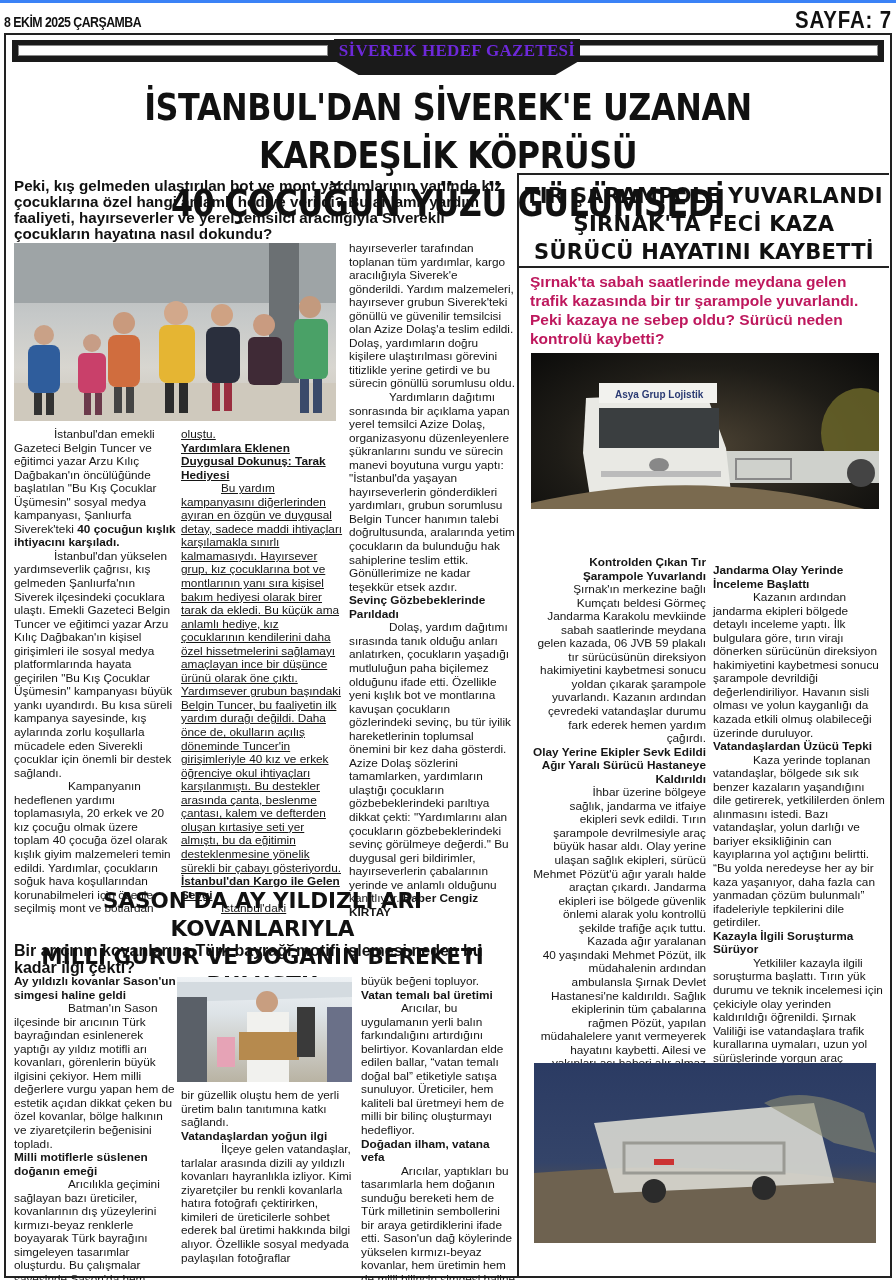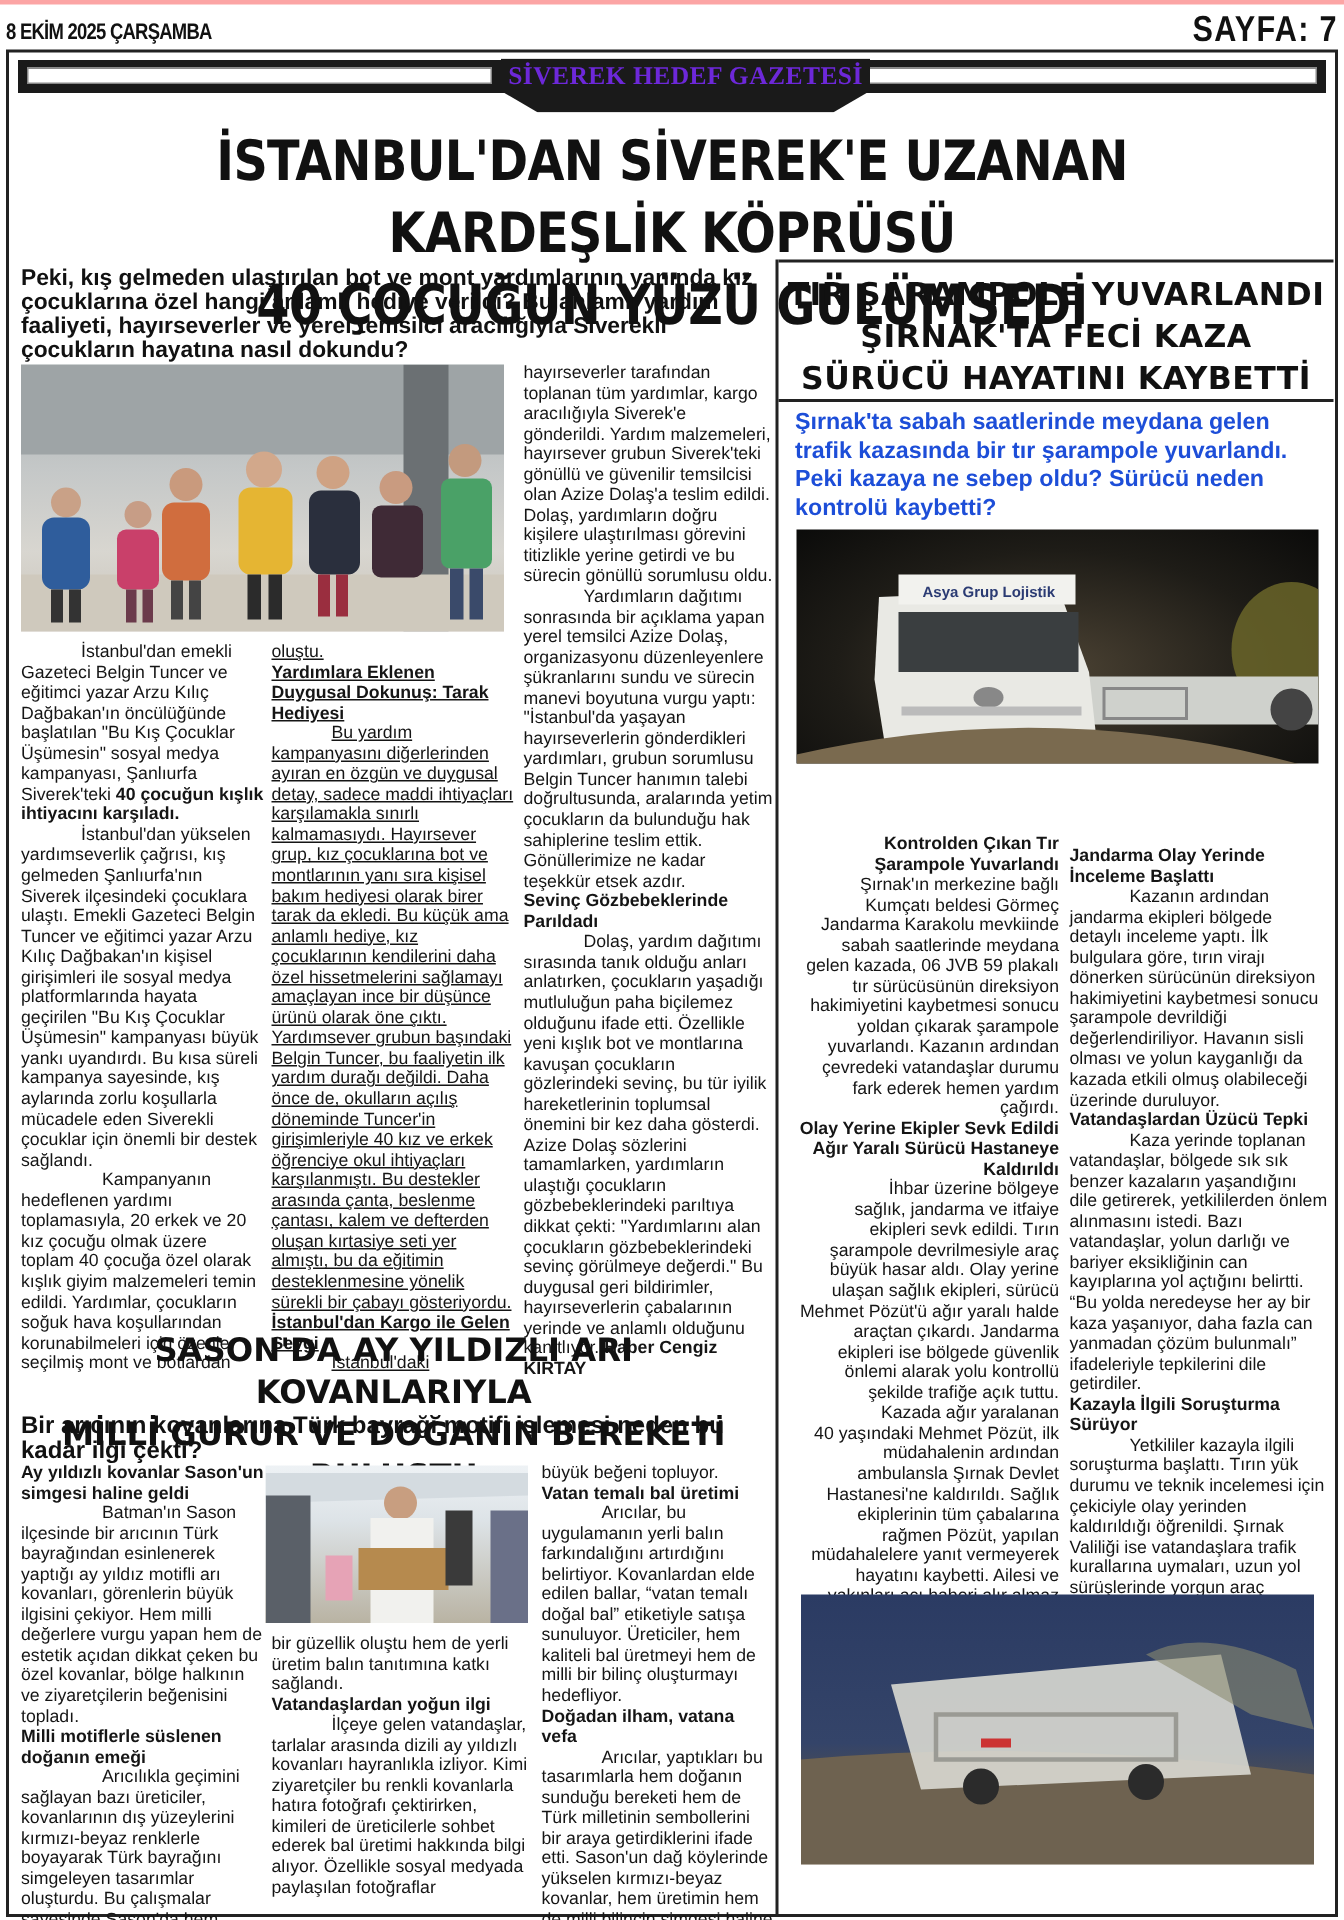--- a/index.html
+++ b/index.html
@@ -1,19 +1,19 @@
 <!DOCTYPE html>
 <html><head>
 <meta charset="utf-8">
 <style>
   * { box-sizing: border-box; margin: 0; padding: 0; }
   html, body { width: 896px; height: 1280px; background: #fff; overflow: hidden; }
   body { font-family: "Liberation Sans", sans-serif; color: #111; position: relative; }
 
-  .topbar { position: absolute; left: 0; top: 0; width: 896px; height: 44px; border-top: 3px solid #fca5a5; }
+  .topbar { position: absolute; left: 0; top: 0; width: 896px; height: 44px; border-top: 3px solid #3b82f6; }
   .date { position: absolute; left: 4px; top: 10px; font-size: 15px; font-weight: bold; letter-spacing: -0.6px; transform: scaleX(0.82); transform-origin: left; }
   .section { position: absolute; left: 0; width: 896px; top: 9px; text-align: center; font-size: 15px; font-weight: bold; letter-spacing: 1.5px; color: #222; }
   .pageno { position: absolute; right: 4px; top: 3px; font-size: 24px; font-weight: bold; letter-spacing: 1px; transform: scaleX(0.85); transform-origin: right; }
 
   .frame { position: absolute; left: 4px; top: 33px; width: 888px; height: 1245px; border: 2px solid #222; }
 
   .masthead { position: absolute; left: 12px; top: 40px; width: 872px; height: 22px; }
   .mh-bar { position: absolute; left: 0; top: 0; width: 872px; height: 22px; background: #1a1a1a; }
   .mh-white-l { position: absolute; left: 6px; top: 5px; width: 310px; height: 11px; background: #fff; border: 1px solid #888; }
   .mh-white-r { position: absolute; right: 6px; top: 5px; width: 300px; height: 11px; background: #fff; border: 1px solid #888; }
@@ -21,21 +21,21 @@
   .mh-title { position: absolute; left: 322px; top: 1px; width: 246px; text-align: center; color: #6d28d9; font-family: "Liberation Serif", serif; font-weight: bold; font-size: 17px; letter-spacing: 0.3px; }
 
   .headline1 { position: absolute; left: 8px; top: 84px; width: 880px; text-align: center; font-weight: 900; font-size: 37px; line-height: 48px; letter-spacing: -0.5px; transform: scaleX(0.86); transform-origin: center; font-family: "DejaVu Sans", sans-serif; }
 
   .sub1 { position: absolute; left: 14px; top: 178px; width: 500px; font-weight: bold; font-size: 15.2px; line-height: 16px; }
 
   .rightbox-top { position: absolute; left: 519px; top: 173px; width: 370px; height: 2px; background: #222; }
   .rightbox-l { position: absolute; left: 517px; top: 173px; width: 2px; height: 1105px; background: #222; }
   .headline2 { position: absolute; left: 519px; top: 182px; width: 370px; text-align: center; font-weight: 900; font-size: 21px; line-height: 28px; font-family: "DejaVu Sans", sans-serif; letter-spacing: 0.3px; }
   .h2-sep { position: absolute; left: 519px; top: 266px; width: 370px; height: 2px; background: #222; }
-  .sub2 { position: absolute; left: 530px; top: 272px; width: 355px; font-weight: bold; font-size: 15.5px; line-height: 19px; color: #1d4ed8; }
+  .sub2 { position: absolute; left: 530px; top: 272px; width: 355px; font-weight: bold; font-size: 15.5px; line-height: 19px; color: #be185d; }
 
   .photo { position: absolute; overflow: hidden; }
   .photo1 { left: 14px; top: 243px; width: 322px; height: 178px; background: linear-gradient(180deg,#a9b0b2 0%,#c5c8c8 40%,#d8d6d0 70%,#c9c3b8 100%); }
   .photo2 { left: 531px; top: 353px; width: 348px; height: 156px; background: radial-gradient(ellipse at 50% 60%, #4b4233 0%, #1e1c17 60%, #0b0b0a 100%); }
   .photo3 { left: 177px; top: 977px; width: 175px; height: 105px; background: linear-gradient(180deg,#eef2f5 0%,#dde3e7 35%,#b9b3a3 100%); }
   .photo4 { left: 534px; top: 1063px; width: 342px; height: 180px; background: linear-gradient(180deg,#2b3b63 0%,#344469 55%,#5d5444 80%,#7a6c57 100%); }
 
   .col { position: absolute; font-size: 11.8px; line-height: 13.55px; color: #151515; }
   .col p { text-indent: 0; }
   .col .ind { display: inline-block; width: 40px; }

